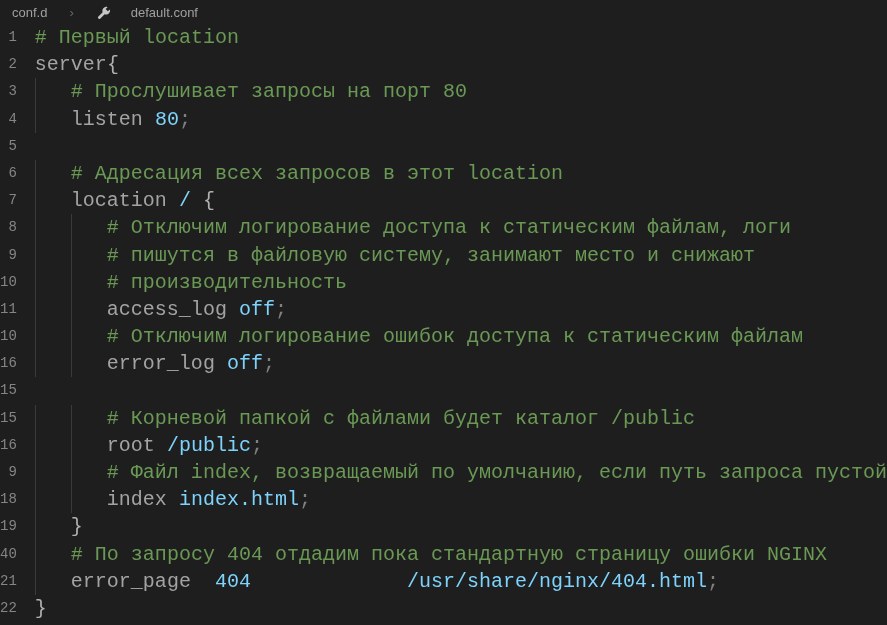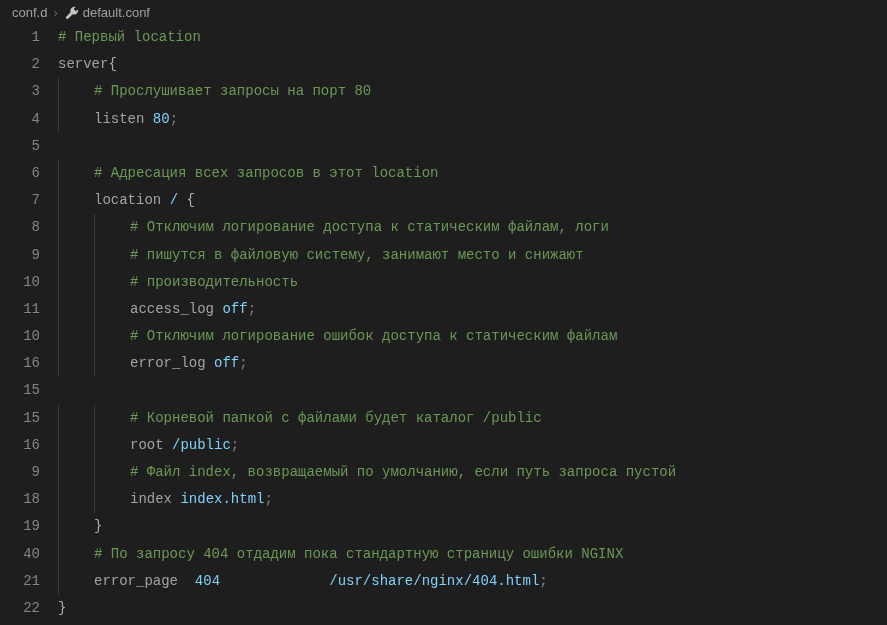--- a/index.html
+++ b/index.html
@@ -13,20 +13,21 @@
       overflow: hidden;
     }
     .breadcrumb {
       display: flex;
       align-items: center;
       padding: 4px 12px;
       font-size: 13px;
       color: #a0a0a0;
       height: 24px;
       font-family: -apple-system, 'Segoe UI', sans-serif;
+      gap: 16px;
     }
     .breadcrumb .sep {
       margin: 0 6px;
       color: #666;
     }
     .breadcrumb svg { margin-right: 4px; }
     .editor {
       display: flex;
       height: calc(100% - 24px);
     }
@@ -34,21 +35,21 @@
       width: 58px;
       text-align: right;
       padding-right: 18px;
       color: #858585;
       user-select: none;
       font-size: 14px;
     }
     .code {
       flex: 1;
       white-space: pre;
-      font-size: 14px;
+      font-size: 20px;
       line-height: 27.2px;
     }
     .gutter .ln {
       height: 27.2px;
       line-height: 27.2px;
     }
     .line { height: 27.2px; position: relative; }
     .line > span { display: inline-block; vertical-align: top; }
     .indent-guide {
       border-left: 1px solid #3a3a3a;

